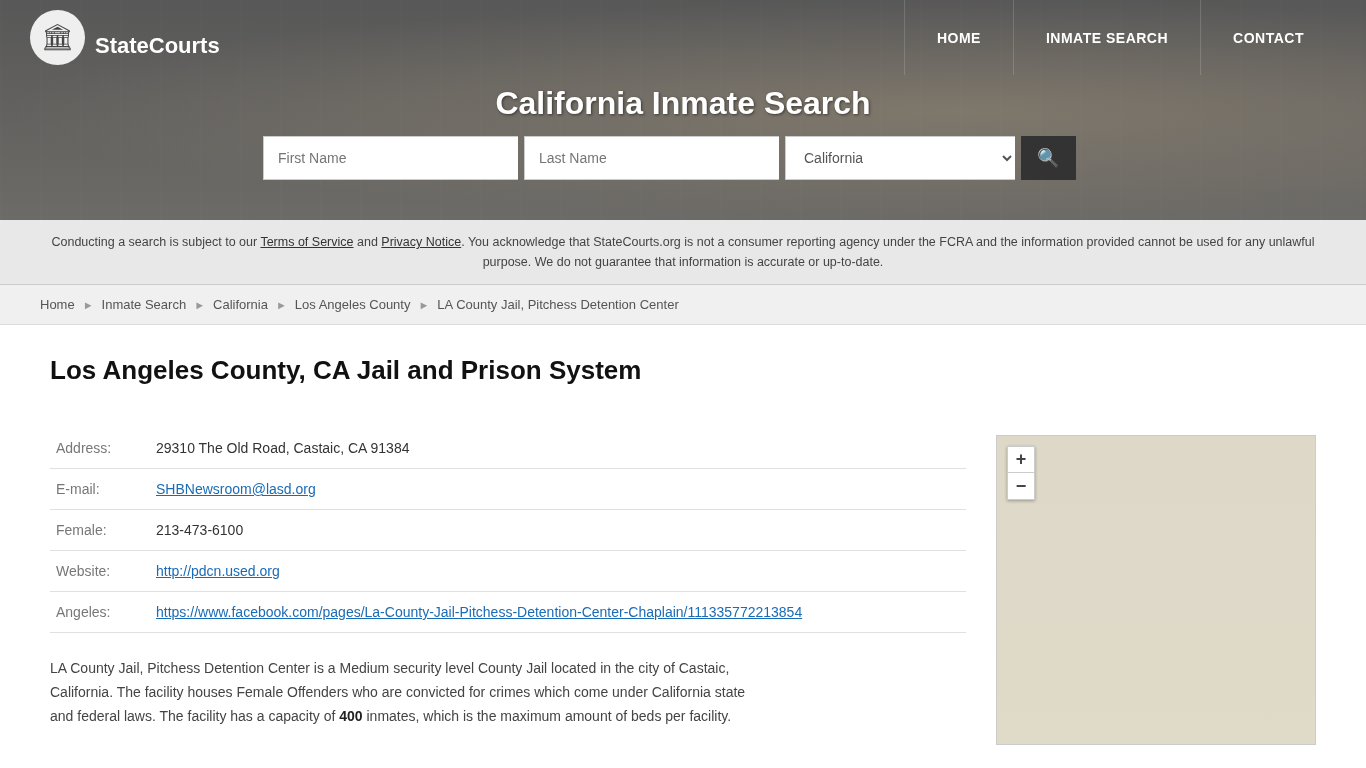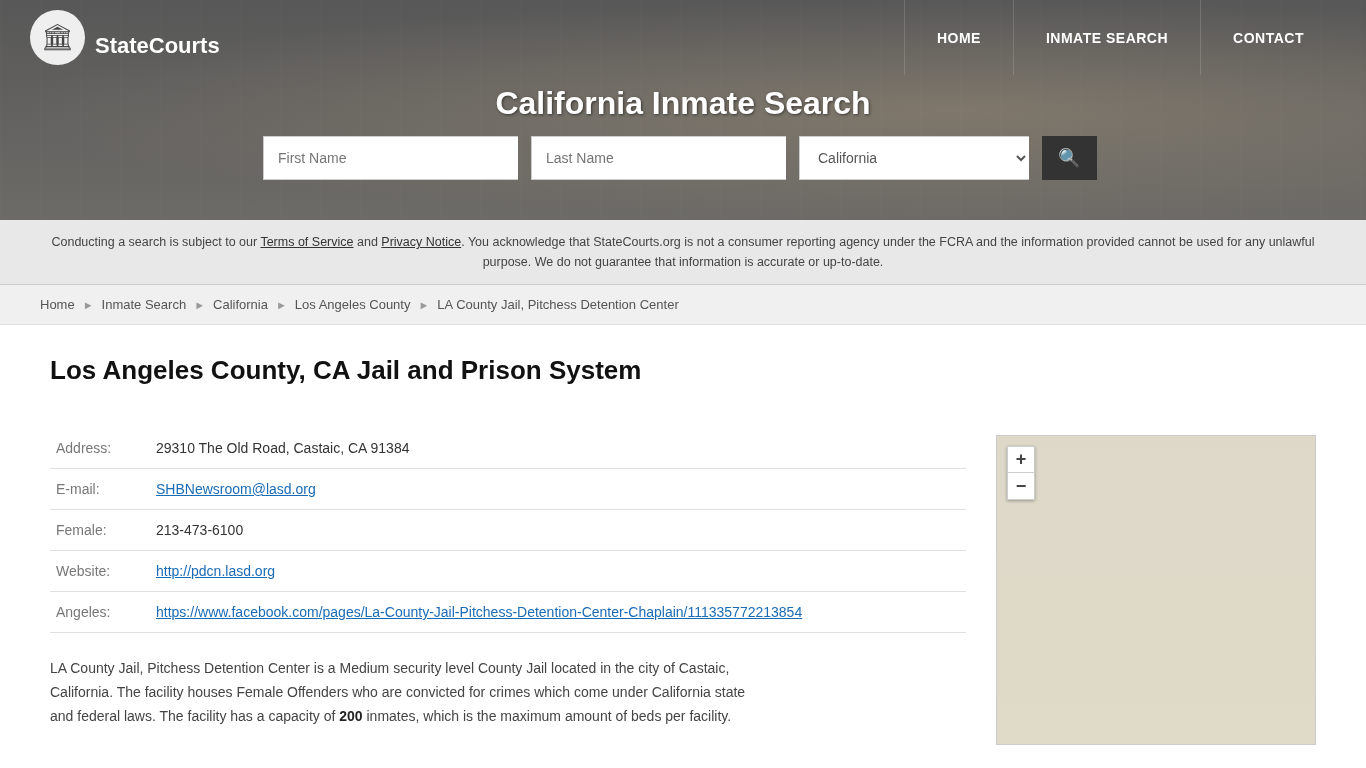--- a/index.html
+++ b/index.html
@@ -98,21 +98,21 @@
       z-index: 10;
     }
     .header-title {
       font-size: 32px;
       font-weight: bold;
       color: #fff;
       text-shadow: 1px 1px 3px rgba(0,0,0,0.5);
     }
     .search-bar {
       display: flex;
-      gap: 13px;
+      gap: 6px;
       width: 840px;
     }
     .search-bar input,
     .search-bar select {
       border: 1px solid #ccc;
       padding: 10px 14px;
       font-size: 14px;
       outline: none;
       height: 44px;
       background: #fff;
@@ -361,34 +361,34 @@
           <a href="#">SHBNewsroom@lasd.org</a>
         </td>
       </tr>
       <tr>
         <td>Female:</td>
         <td>213-473-6100</td>
       </tr>
       <tr>
         <td>Website:</td>
         <td>
-          <a href="#">http://pdcn.lasd.org</a>
+          <a href="#">http://pdcn.used.org</a>
         </td>
       </tr>
       <tr>
         <td>Angeles:</td>
         <td>
           <a href="#">https://www.facebook.com/pages/La-County-Jail-Pitchess-Detention-Center-Chaplain/111335772213854</a>
         </td>
       </tr>
     </tbody>
       </table>
 
     <p class="description">
-      <span>LA County Jail, Pitchess Detention Center is a Medium security level County Jail located in the city of Castaic, California. The facility houses Female Offenders who are convicted for crimes which come under California state and federal laws. The facility has a capacity of </span><strong>200</strong><span> inmates, which is the maximum amount of beds per facility.</span>
+      <span>LA County Jail, Pitchess Detention Center is a Medium security level County Jail located in the city of Castaic, California. The facility houses Female Offenders who are convicted for crimes which come under California state and federal laws. The facility has a capacity of </span><strong>400</strong><span> inmates, which is the maximum amount of beds per facility.</span>
     </p>
   </div>
 
   <div class="map-container">
     
     <div class="map-controls">
       <button class="map-btn">+</button>
       <button class="map-btn">−</button>
     </div>
 

